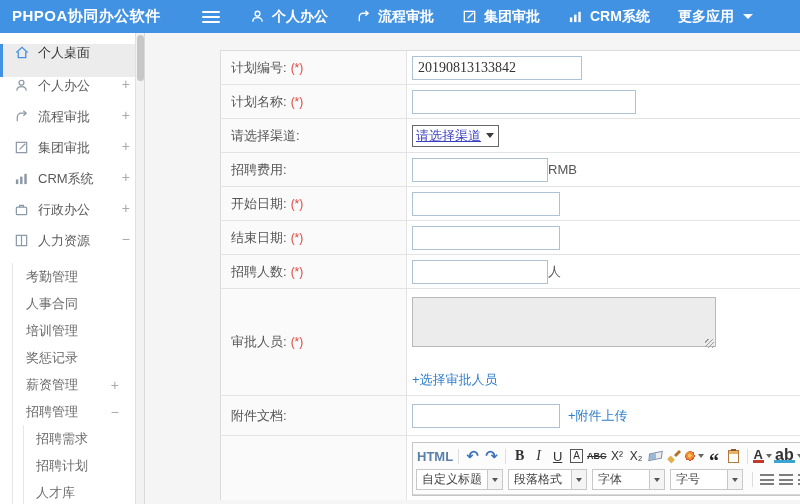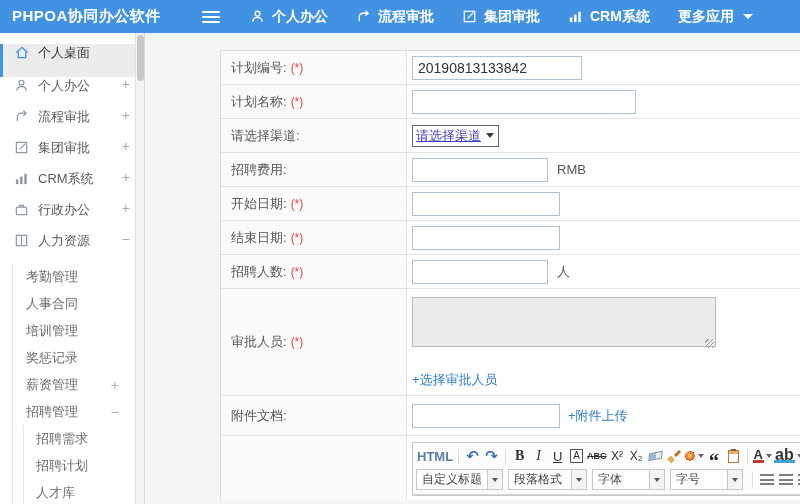--- a/index.html
+++ b/index.html
@@ -39,24 +39,24 @@
   .plus-icon::before, .plus-icon::after { content:""; position:absolute; background:#76b82a; border-radius:1px; box-shadow:0 0 0 1px #a5d46a inset; }
   .plus-icon::before { left:4px; top:0; width:5px; height:13px; }
   .plus-icon::after { left:0; top:4px; width:13px; height:5px; }
 
   
   .form-table { margin:17px 0 0 75px; width:700px; background:#fff; border:1px solid #dcdcdc; border-bottom:none; }
   .frow { display:flex; border-bottom:1px solid #e3e3e3; min-height:34px; align-items:stretch; }
   .fl { width:186px; flex-shrink:0; background:#fafafa; border-right:1px solid #e3e3e3; display:flex; align-items:center; padding-left:10px; font-size:13px; color:#555; gap:4px; }
   .req { color:#e34541; font-size:12px; }
   .fv { flex:1; display:flex; align-items:center; padding-left:5px; font-size:13px; color:#555; background:#fff; }
-  .inp { height:24px; border:1px solid #abc3d4; padding:0 5px; font-size:14px; color:#333; font-family:Liberation Sans, sans-serif; background:#fff; outline:none; }
+  .inp { height:24px; border:1px solid #abc3d4; padding:0 5px; font-size:14px; color:#333; font-family:Liberation Serif, serif; background:#fff; outline:none; }
   .w-num { width:170px; } .w-name { width:224px; } .w-fee { width:136px; }
   .w-date { width:148px; } .w-count { width:136px; } .w-file { width:148px; }
-  .suffix { margin-left:9px; color:#555; font-size:13px; }
+  .suffix { color:#555; font-size:13px; }
   .selectbox { display:inline-flex; align-items:center; border:1px solid #676767; background:#fff; height:22px; padding:0 4px 0 3px; cursor:pointer; }
   .sel-text { color:#3a3fbf; font-size:13px; text-decoration:underline; }
   .sel-caret { width:0; height:0; border-left:4px solid transparent; border-right:4px solid transparent; border-top:5px solid #3b3b3b; margin-left:5px; }
   .flink { color:#2f7ecc; font-size:13px; text-decoration:none; cursor:pointer; }
   .row-approver .fv { flex-direction:column; align-items:flex-start; justify-content:center; padding:8px 0 6px 5px; }
   .ta-wrap { position:relative; }
   .ta { width:304px; height:50px; background:#ececec; border:1px solid #b9b9b9; resize:none; outline:none; }
   .resize-grip { position:absolute; right:2px; bottom:2px; width:9px; height:9px; background:repeating-linear-gradient(135deg, transparent 0 2px, #9a9a9a 2px 3px); cursor:nwse-resize; }
   .row-approver .flink { margin-top:21px; }
   .row-file .flink { margin-left:8px; }

